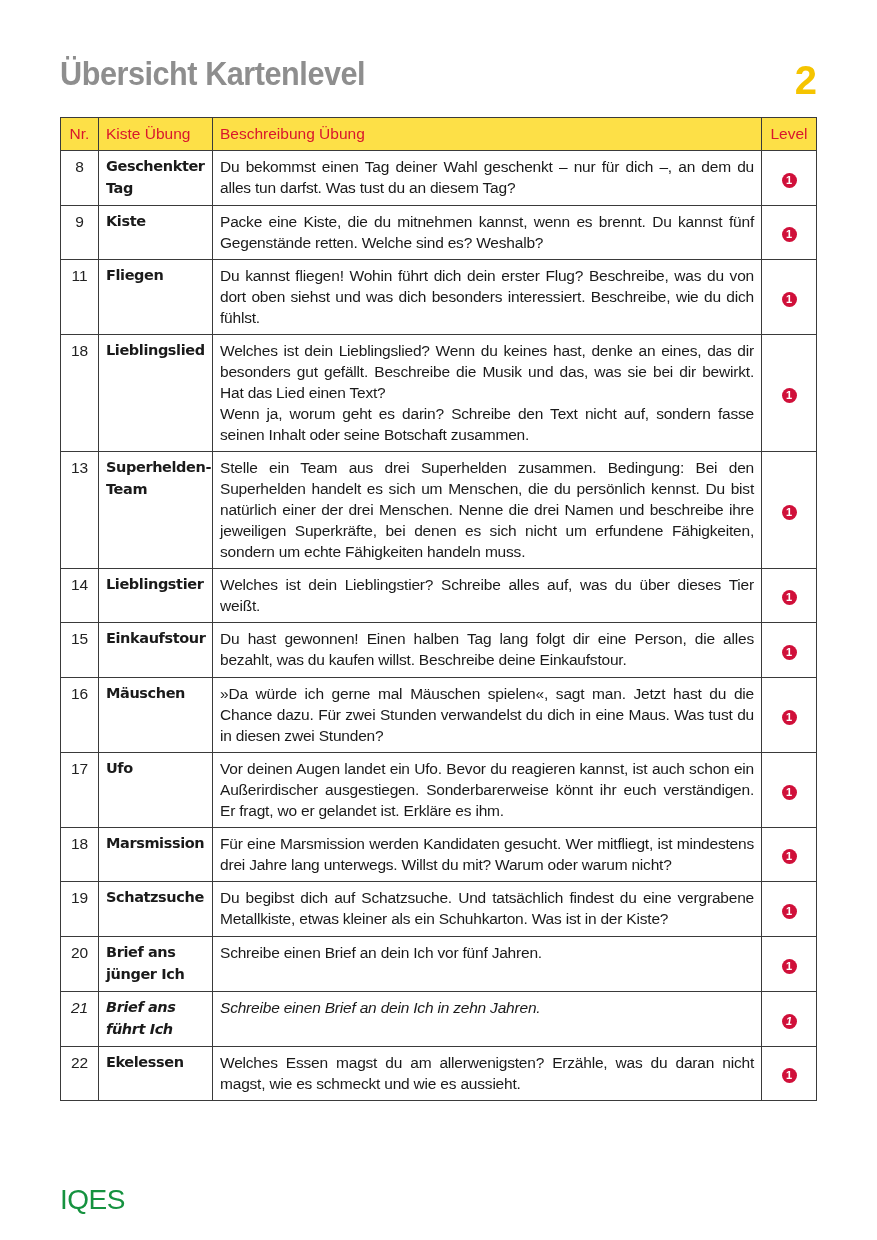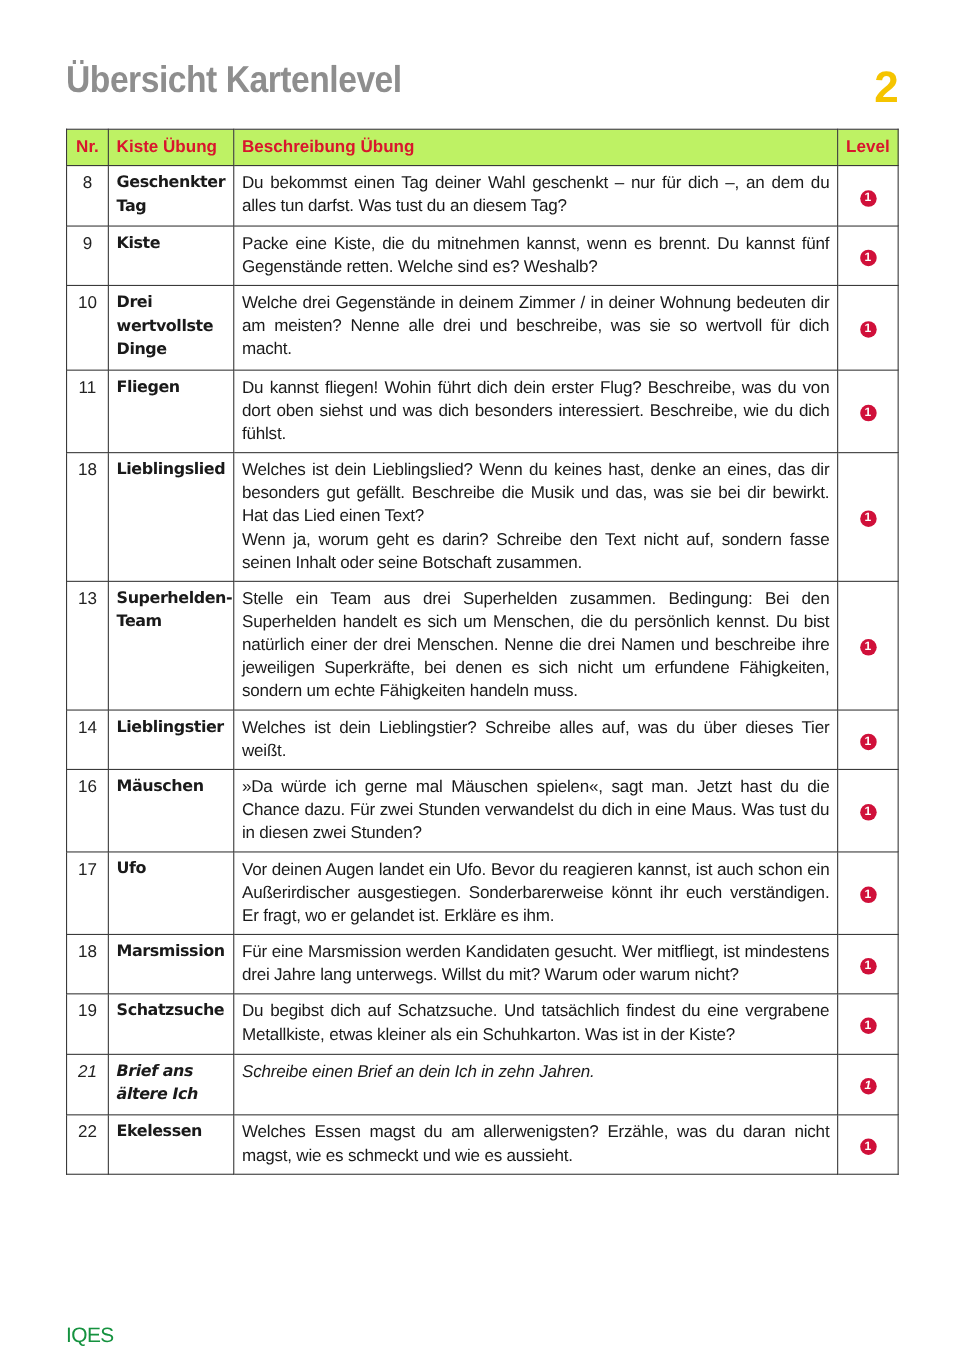--- a/index.html
+++ b/index.html
@@ -5,36 +5,36 @@
   html, body { margin: 0; padding: 0; background: #ffffff; }
   body { width: 877px; height: 1240px; position: relative; overflow: hidden;
          font-family: "Liberation Sans", sans-serif; color: #1a1a1a; }
   .title { position: absolute; left: 60px; top: 54px; font-size: 34px; font-weight: bold;
            color: #8e8e8e; letter-spacing: -0.5px; transform: scaleX(0.9); transform-origin: left center; }
   .page-num { position: absolute; right: 60px; top: 58px; font-size: 40px; font-weight: bold;
               color: #f5c400; }
   table { position: absolute; left: 60px; top: 117px; width: 757px; border-collapse: collapse;
           table-layout: fixed; }
   th, td { border: 1px solid #3a3a3a; vertical-align: top; }
-  th { background: #bef264; color: #d9162d; font-weight: bold; font-size: 15.5px; text-align: left;
+  th { background: #fde047; color: #d9162d; font-weight: normal; font-size: 15.5px; text-align: left;
        height: 32px; padding: 0 7px; vertical-align: middle; }
   th.c-nr { text-align: center; }
   th.c-level { text-align: center; padding: 0; margin-top: 17px; }
   td { font-size: 15.5px; line-height: 21px; padding: 5px 7px 6px 7px; }
   td.nr { text-align: center; padding-left: 0; padding-right: 0; color: #222; }
   td.name { font-weight: bold; font-size: 14.5px; line-height: 21.5px; font-family: "DejaVu Sans", sans-serif;
             letter-spacing: -0.4px; }
   td.desc { text-align: justify; letter-spacing: -0.2px; }
   td.level { text-align: center; vertical-align: middle; padding: 0; }
   .col-nr { width: 38px; } .col-name { width: 114px; } .col-level { width: 55px; }
   .lvl-icon { display: inline-block; width: 15px; height: 15px; border-radius: 50%;
               background: #d0103a; color: #fff; font-size: 11px; font-weight: bold; line-height: 15px;
               text-align: center; font-family: "Liberation Sans", sans-serif; }
-  .logo { position: absolute; left: 60px; top: 1184px; font-size: 19px; color: #15923f;
-          font-family: "Liberation Sans", sans-serif; letter-spacing: -0.5px; margin-top: 20px; }
+  .logo { position: absolute; left: 60px; top: 1184px; font-size: 28px; color: #15923f;
+          font-family: "Liberation Sans", sans-serif; letter-spacing: -0.5px; }
 </style>
 </head>
 <body>
 
 <div class="title">Übersicht Kartenlevel</div>
 <div class="page-num">2</div>
 
 <table>
   <colgroup>
     <col class="col-nr">
@@ -56,26 +56,20 @@
         <td class="name">Geschenkter Tag</td>
         <td class="desc">Du bekommst einen Tag deiner Wahl geschenkt – nur für dich –, an dem du alles tun darfst. Was tust du an diesem Tag?</td>
         <td class="level"><span class="lvl-icon">1</span></td>
       </tr>
       <tr style="height: 54px;">
         <td class="nr">9</td>
         <td class="name">Kiste</td>
         <td class="desc">Packe eine Kiste, die du mitnehmen kannst, wenn es brennt. Du kannst fünf Gegenstände retten. Welche sind es? Weshalb?</td>
         <td class="level"><span class="lvl-icon">1</span></td>
       </tr>
-      <tr style="height: 76px;">
-        <td class="nr">10</td>
-        <td class="name">Drei wertvollste Dinge</td>
-        <td class="desc">Welche drei Gegenstände in deinem Zimmer / in deiner Wohnung bedeuten dir am meisten? Nenne alle drei und beschreibe, was sie so wertvoll für dich macht.</td>
-        <td class="level"><span class="lvl-icon">1</span></td>
-      </tr>
       <tr style="height: 75px;">
         <td class="nr">11</td>
         <td class="name">Fliegen</td>
         <td class="desc">Du kannst fliegen! Wohin führt dich dein erster Flug? Beschreibe, was du von dort oben siehst und was dich besonders interessiert. Beschreibe, wie du dich fühlst.</td>
         <td class="level"><span class="lvl-icon">1</span></td>
       </tr>
       <tr style="height: 117px;">
         <td class="nr">18</td>
         <td class="name">Lieblingslied</td>
         <td class="desc">Welches ist dein Lieblingslied? Wenn du keines hast, denke an eines, das dir besonders gut gefällt. Beschreibe die Musik und das, was sie bei dir bewirkt. Hat das Lied einen Text?<br>Wenn ja, worum geht es darin? Schreibe den Text nicht auf, sondern fasse seinen Inhalt oder seine Botschaft zusammen.</td>
@@ -84,20 +78,26 @@
       <tr style="height: 116px;">
         <td class="nr">13</td>
         <td class="name">Superhelden-Team</td>
         <td class="desc">Stelle ein Team aus drei Superhelden zusammen. Bedingung: Bei den Superhelden handelt es sich um Menschen, die du persönlich kennst. Du bist natürlich einer der drei Menschen. Nenne die drei Namen und beschreibe ihre jeweiligen Superkräfte, bei denen es sich nicht um erfundene Fähigkeiten, sondern um echte Fähigkeiten handeln muss.</td>
         <td class="level"><span class="lvl-icon">1</span></td>
       </tr>
       <tr style="height: 54px;">
         <td class="nr">14</td>
         <td class="name">Lieblingstier</td>
         <td class="desc">Welches ist dein Lieblingstier? Schreibe alles auf, was du über dieses Tier weißt.</td>
+        <td class="level"><span class="lvl-icon">1</span></td>
+      </tr>
+      <tr style="height: 55px;">
+        <td class="nr">15</td>
+        <td class="name">Einkaufstour</td>
+        <td class="desc">Du hast gewonnen! Einen halben Tag lang folgt dir eine Person, die alles bezahlt, was du kaufen willst. Beschreibe deine Einkaufstour.</td>
         <td class="level"><span class="lvl-icon">1</span></td>
       </tr>
       <tr style="height: 75px; margin-left: 29px;">
         <td class="nr">16</td>
         <td class="name">Mäuschen</td>
         <td class="desc">»Da würde ich gerne mal Mäuschen spielen«, sagt man. Jetzt hast du die Chance dazu. Für zwei Stunden verwandelst du dich in eine Maus. Was tust du in diesen zwei Stunden?</td>
         <td class="level"><span class="lvl-icon">1</span></td>
       </tr>
       <tr style="height: 75px;">
         <td class="nr">17</td>
@@ -110,23 +110,29 @@
         <td class="name">Marsmission</td>
         <td class="desc">Für eine Marsmission werden Kandidaten gesucht. Wer mitfliegt, ist mindestens drei Jahre lang unterwegs. Willst du mit? Warum oder warum nicht?</td>
         <td class="level"><span class="lvl-icon">1</span></td>
       </tr>
       <tr style="height: 55px; margin-left: 43px;">
         <td class="nr">19</td>
         <td class="name">Schatzsuche</td>
         <td class="desc">Du begibst dich auf Schatzsuche. Und tatsächlich findest du eine vergrabene Metallkiste, etwas kleiner als ein Schuhkarton. Was ist in der Kiste?</td>
         <td class="level"><span class="lvl-icon">1</span></td>
       </tr>
+      <tr style="height: 54px;">
+        <td class="nr">20</td>
+        <td class="name">Brief ans jünger Ich</td>
+        <td class="desc">Schreibe einen Brief an dein Ich vor fünf Jahren.</td>
+        <td class="level"><span class="lvl-icon">1</span></td>
+      </tr>
       <tr style="height: 54px; font-style: italic;">
         <td class="nr">21</td>
-        <td class="name">Brief ans ältere Ich</td>
+        <td class="name">Brief ans führt Ich</td>
         <td class="desc">Schreibe einen Brief an dein Ich in zehn Jahren.</td>
         <td class="level"><span class="lvl-icon">1</span></td>
       </tr>
       <tr style="height: 54px;">
         <td class="nr">22</td>
         <td class="name">Ekelessen</td>
         <td class="desc">Welches Essen magst du am allerwenigsten? Erzähle, was du daran nicht magst, wie es schmeckt und wie es aussieht.</td>
         <td class="level"><span class="lvl-icon">1</span></td>
       </tr>
     </tbody>

